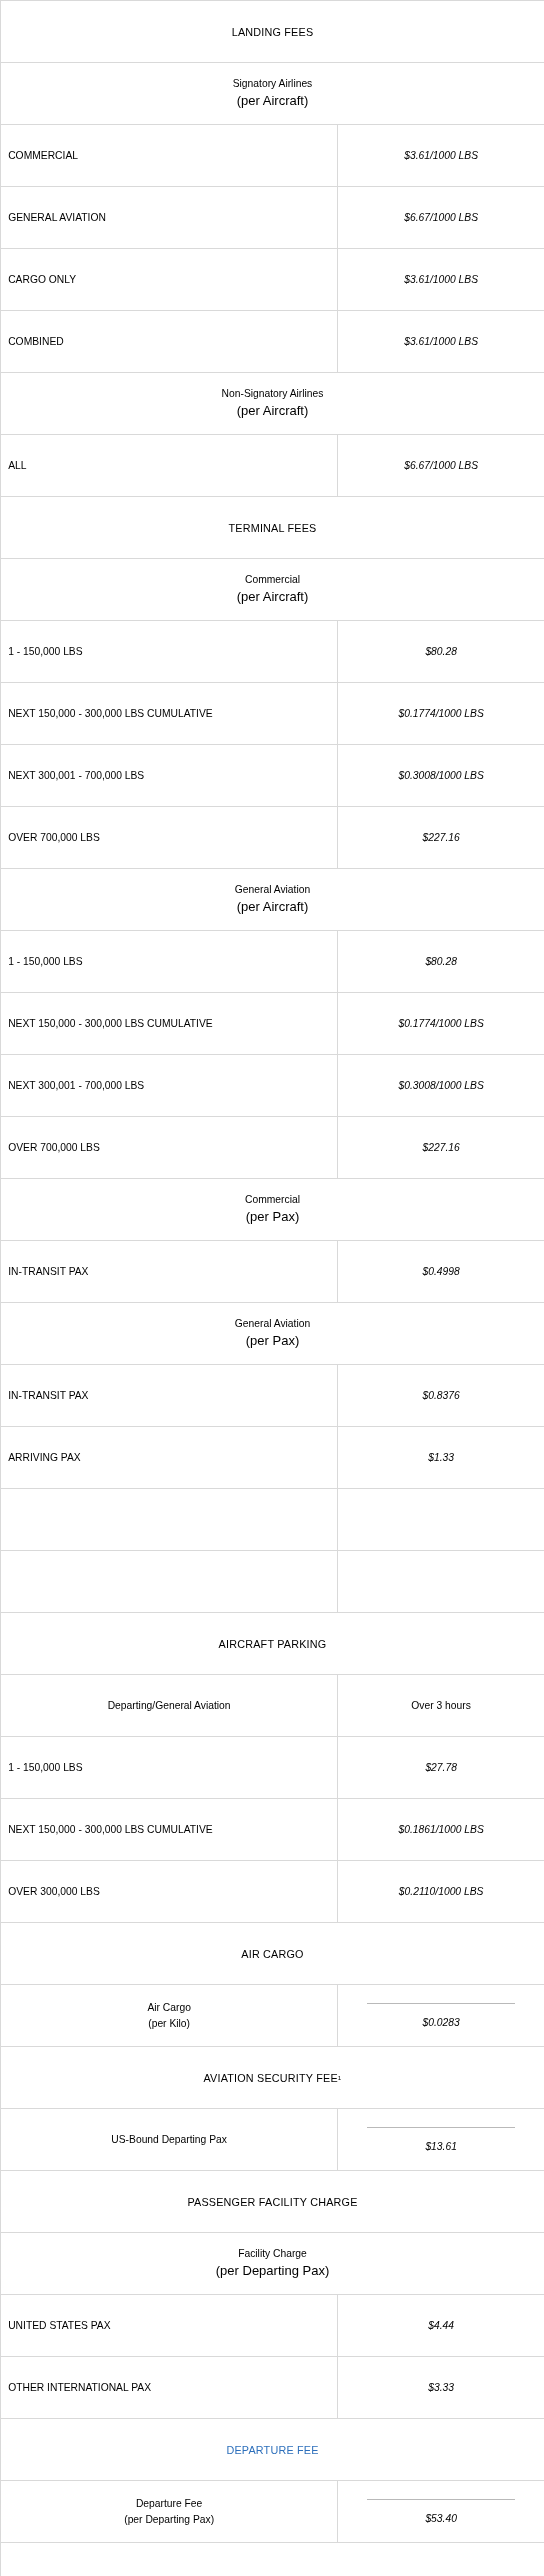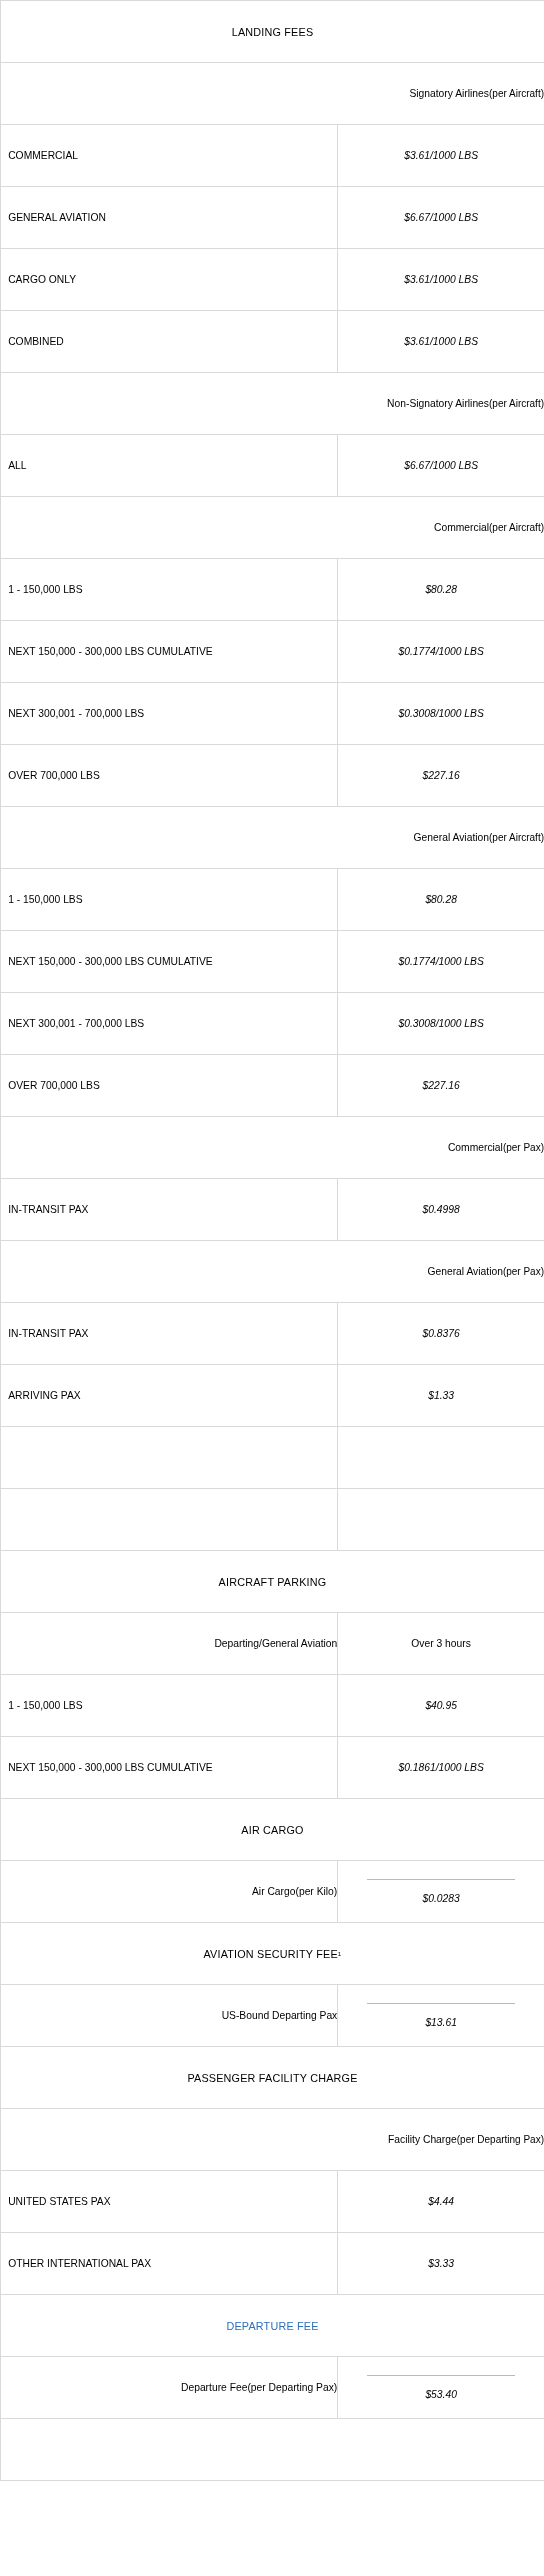--- a/index.html
+++ b/index.html
@@ -43,21 +43,21 @@
     color: #2d6fbb;
   }
   .group-head {
     text-align: center;
     font-size: 10.3px;
     line-height: 1.5;
     color: #000;
   }
   .group-head .sub {
     display: block;
-    font-size: 10px;
+    font-size: 13px;
   }
   .row-label {
     font-size: 10.3px;
     padding-left: 7.2px;
     text-align: left;
     color: #000;
   }
   .row-label.center {
     text-align: center;
     padding-left: 0;
@@ -99,23 +99,23 @@
     justify-content: center;
     height: 100%;
     box-sizing: border-box;
   }
   .cell-inner.left {
     justify-content: flex-start;
     padding-left: 7.2px;
   }
   .stack {
     display: flex;
-    flex-direction: row;
+    flex-direction: column;
     align-items: center;
-    justify-content: flex-end;
+    justify-content: center;
     width: 100%;
   }
 </style>
 </head>
 <body>
 
 <div class="sheet">
   <table class="fee-table">
     <colgroup>
         <col class="c-label">
@@ -203,20 +203,27 @@
               <span>ALL</span>
             </div>
           </td>
           <td colspan="1" class="row-value">
             <div class="cell-inner">
               <span>$6.67/1000 LBS</span>
             </div>
           </td>
         </tr>
         <tr>
+          <td colspan="2" class="section-title">
+            <div class="cell-inner">
+              <span>TERMINAL FEES</span>
+            </div>
+          </td>
+        </tr>
+        <tr>
           <td colspan="2" class="group-head">
             <div class="cell-inner">
               <div class="stack">
                 <span>Commercial</span>
                 <span class="sub">(per Aircraft)</span>
               </div>
             </div>
           </td>
         </tr>
         <tr>
@@ -411,33 +418,45 @@
           </td>
         </tr>
         <tr>
           <td colspan="1" class="row-label">
             <div class="cell-inner left">
               <span>1 - 150,000 LBS</span>
             </div>
           </td>
           <td colspan="1" class="row-value">
             <div class="cell-inner">
-              <span>$40.95</span>
+              <span>$27.78</span>
             </div>
           </td>
         </tr>
         <tr>
           <td colspan="1" class="row-label">
             <div class="cell-inner left">
               <span>NEXT 150,000 - 300,000 LBS  CUMULATIVE</span>
             </div>
           </td>
           <td colspan="1" class="row-value">
             <div class="cell-inner">
               <span>$0.1861/1000 LBS</span>
+            </div>
+          </td>
+        </tr>
+        <tr>
+          <td colspan="1" class="row-label">
+            <div class="cell-inner left">
+              <span>OVER 300,000 LBS</span>
+            </div>
+          </td>
+          <td colspan="1" class="row-value">
+            <div class="cell-inner">
+              <span>$0.2110/1000 LBS</span>
             </div>
           </td>
         </tr>
         <tr>
           <td colspan="2" class="section-title">
             <div class="cell-inner">
               <span>AIR CARGO</span>
             </div>
           </td>
         </tr>

